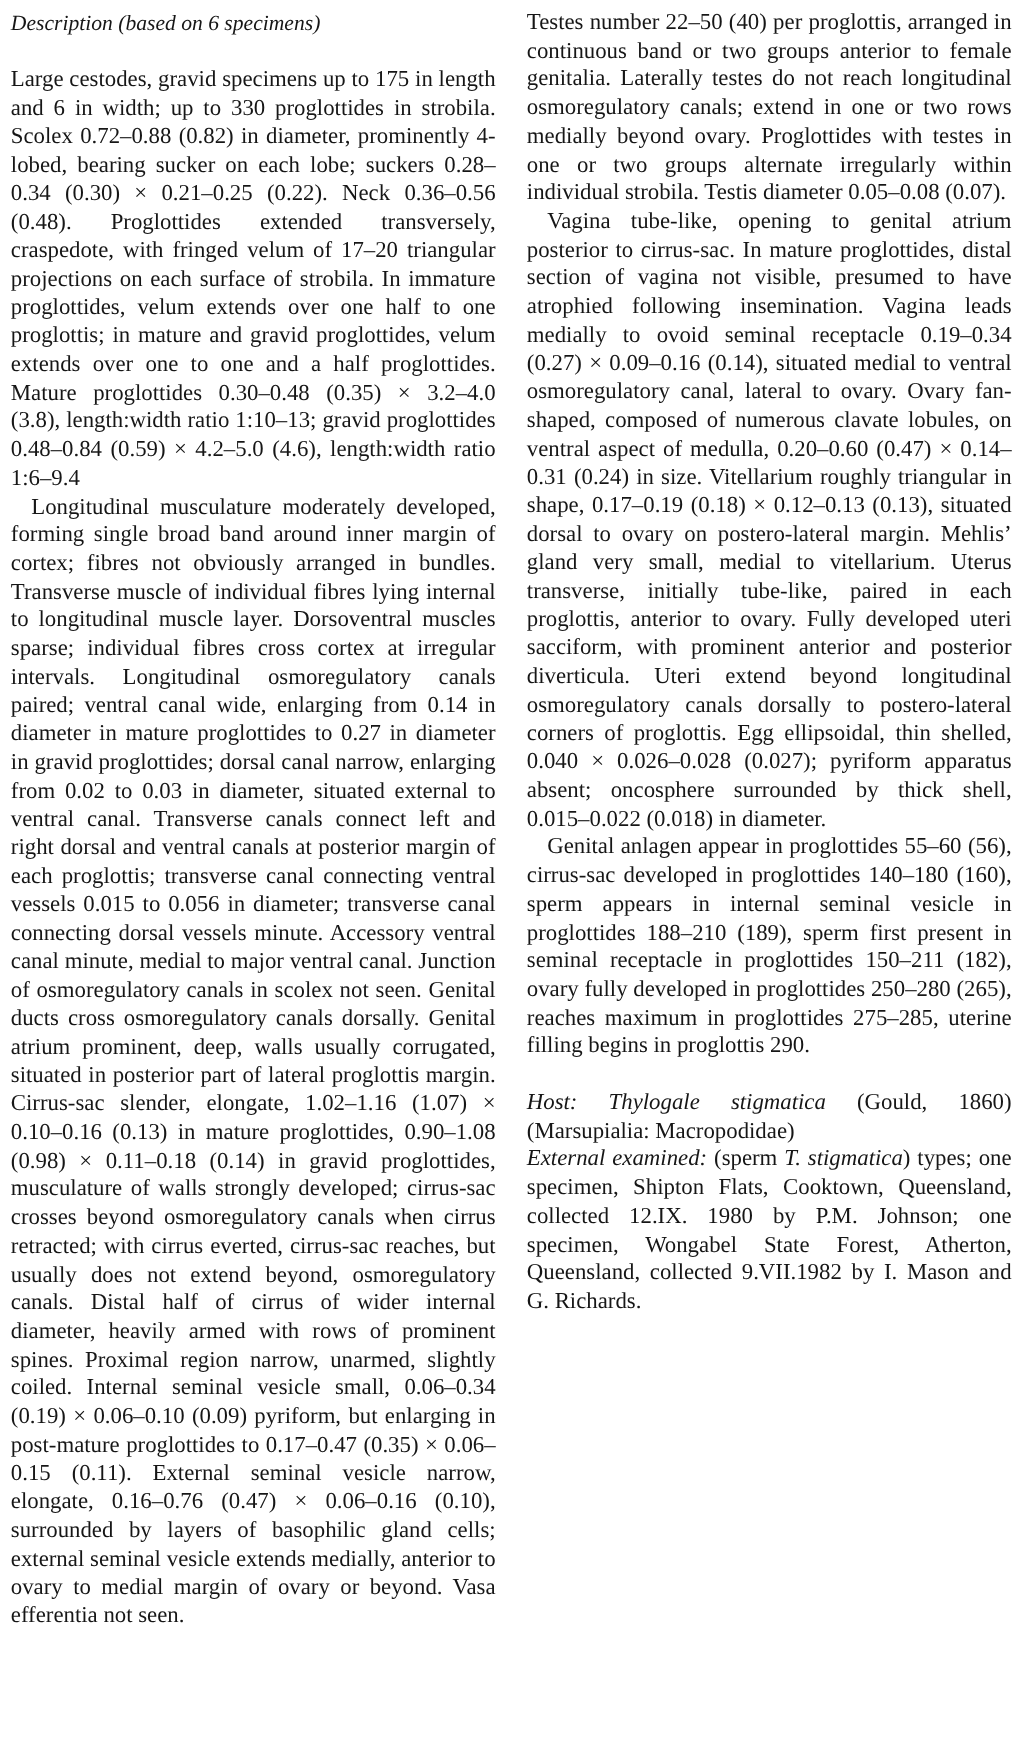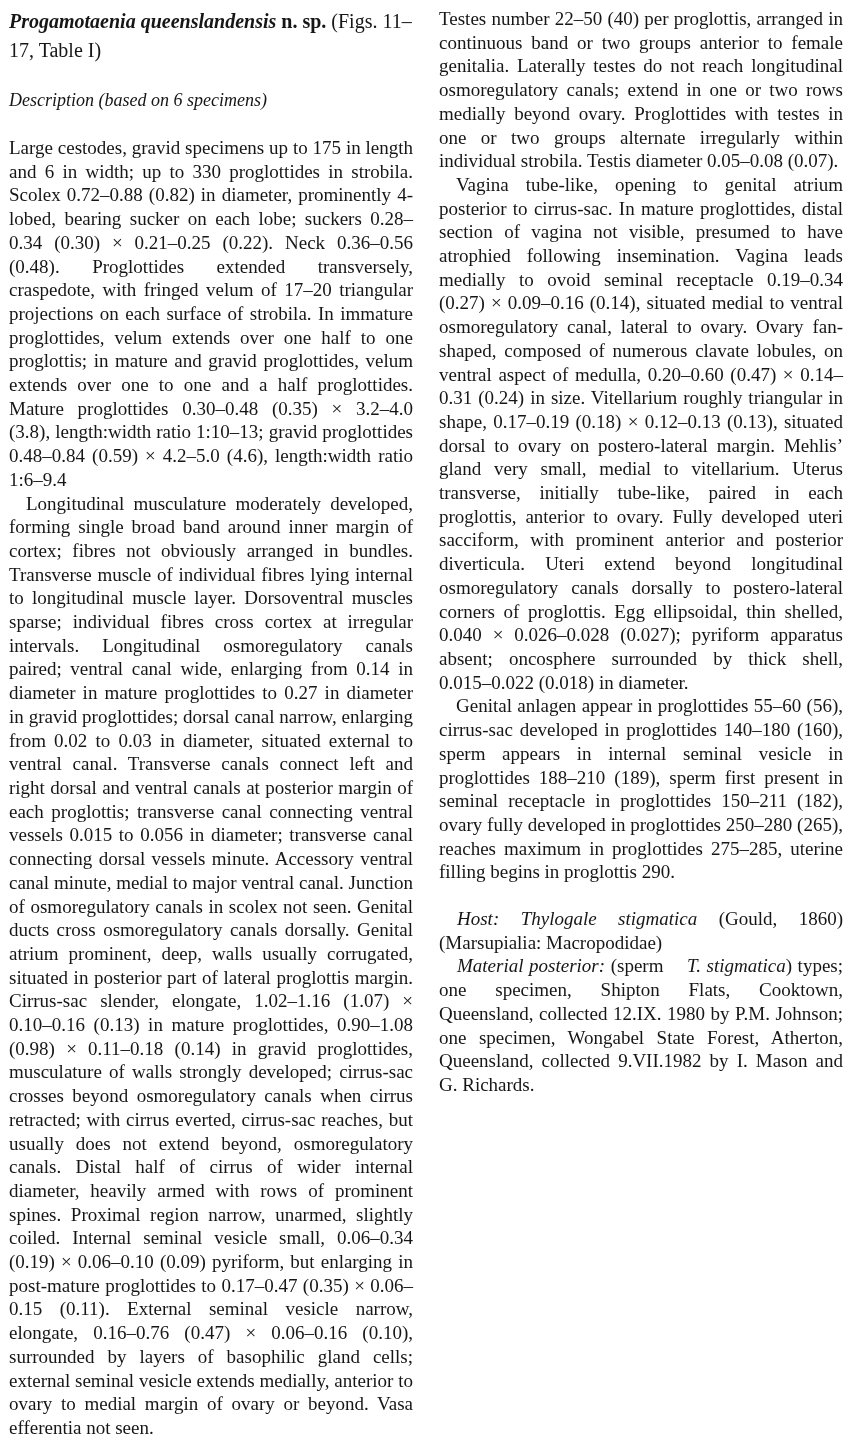--- a/index.html
+++ b/index.html
@@ -44,30 +44,29 @@
   p.body {
     font-size: 19px;
     line-height: 23.7px;
     text-align: justify;
     hyphens: auto;
     -webkit-hyphens: auto;
   }
   p.indent { text-indent: 17px; }
   .host-block { margin-top: 23px; }
   .host-block p.body { text-align: justify; }
-  .it { font-style: italic; margin-left: 18px; }
+  .it { font-style: italic; }
 </style>
 </head>
 <body>
 
 <div class="page">
 
   <div class="col">
 
-    <h1 class="title"><span class="species">Progamotaenia queenslandensis</span><span class="desig"> n. sp. </span><span class="figs">(Figs. 11–17, Table I)</span></h1>
 
     <h2 class="section-heading">Description (based on 6 specimens)</h2>
 
     <p class="body">Large cestodes, gravid specimens up to 175 in length and 6 in width; up to 330 proglottides in strobila. Scolex 0.72–0.88 (0.82) in diameter, prominently 4-lobed, bearing sucker on each lobe; suckers 0.28–0.34 (0.30) × 0.21–0.25 (0.22). Neck 0.36–0.56 (0.48). Proglottides extended transversely, craspedote, with fringed velum of 17–20 triangular projections on each surface of strobila. In immature proglottides, velum extends over one half to one proglottis; in mature and gravid proglottides, velum extends over one to one and a half proglottides. Mature proglottides 0.30–0.48 (0.35) × 3.2–4.0 (3.8), length:width ratio 1:10–13; gravid proglottides 0.48–0.84 (0.59) × 4.2–5.0 (4.6), length:width ratio 1:6–9.4</p>
 
     <p class="body indent">Longitudinal musculature moderately developed, forming single broad band around inner margin of cortex; fibres not obviously arranged in bundles. Transverse muscle of individual fibres lying internal to longitudinal muscle layer. Dorsoventral muscles sparse; individual fibres cross cortex at irregular intervals. Longitudinal osmoregulatory canals paired; ventral canal wide, enlarging from 0.14 in diameter in mature proglottides to 0.27 in diameter in gravid proglottides; dorsal canal narrow, enlarging from 0.02 to 0.03 in diameter, situated external to ventral canal. Transverse canals connect left and right dorsal and ventral canals at posterior margin of each proglottis; transverse canal connecting ventral vessels 0.015 to 0.056 in diameter; transverse canal connecting dorsal vessels minute. Accessory ventral canal minute, medial to major ventral canal. Junction of osmoregulatory canals in scolex not seen. Genital ducts cross osmoregulatory canals dorsally. Genital atrium prominent, deep, walls usually corrugated, situated in posterior part of lateral proglottis margin. Cirrus-sac slender, elongate, 1.02–1.16 (1.07) × 0.10–0.16 (0.13) in mature proglottides, 0.90–1.08 (0.98) × 0.11–0.18 (0.14) in gravid proglottides, musculature of walls strongly developed; cirrus-sac crosses beyond osmoregulatory canals when cirrus retracted; with cirrus everted, cirrus-sac reaches, but usually does not extend beyond, osmoregulatory canals. Distal half of cirrus of wider internal diameter, heavily armed with rows of prominent spines. Proximal region narrow, unarmed, slightly coiled. Internal seminal vesicle small, 0.06–0.34 (0.19) × 0.06–0.10 (0.09) pyriform, but enlarging in post-mature proglottides to 0.17–0.47 (0.35) × 0.06–0.15 (0.11). External seminal vesicle narrow, elongate, 0.16–0.76 (0.47) × 0.06–0.16 (0.10), surrounded by layers of basophilic gland cells; external seminal vesicle extends medially, anterior to ovary to medial margin of ovary or beyond. Vasa efferentia not seen.</p>
 
   </div>
 
   <div class="col">
@@ -77,19 +76,19 @@
     <p class="body indent">Vagina tube-like, opening to genital atrium posterior to cirrus-sac. In mature proglottides, distal section of vagina not visible, presumed to have atrophied following insemination. Vagina leads medially to ovoid seminal receptacle 0.19–0.34 (0.27) × 0.09–0.16 (0.14), situated medial to ventral osmoregulatory canal, lateral to ovary. Ovary fan-shaped, composed of numerous clavate lobules, on ventral aspect of medulla, 0.20–0.60 (0.47) × 0.14–0.31 (0.24) in size. Vitellarium roughly triangular in shape, 0.17–0.19 (0.18) × 0.12–0.13 (0.13), situated dorsal to ovary on postero-lateral margin. Mehlis’ gland very small, medial to vitellarium. Uterus transverse, initially tube-like, paired in each proglottis, anterior to ovary. Fully developed uteri sacciform, with prominent anterior and posterior diverticula. Uteri extend beyond longitudinal osmoregulatory canals dorsally to postero-lateral corners of proglottis. Egg ellipsoidal, thin shelled, 0.040 × 0.026–0.028 (0.027); pyriform apparatus absent; oncosphere surrounded by thick shell, 0.015–0.022 (0.018) in diameter.</p>
 
     <p class="body indent">Genital anlagen appear in proglottides 55–60 (56), cirrus-sac developed in proglottides 140–180 (160), sperm appears in internal seminal vesicle in proglottides 188–210 (189), sperm first present in seminal receptacle in proglottides 150–211 (182), ovary fully developed in proglottides 250–280 (265), reaches maximum in proglottides 275–285, uterine filling begins in proglottis 290.</p>
 
     <div class="host-block">
 
       <p class="body"><span class="it">Host: Thylogale stigmatica</span><span> (Gould, 1860) (Marsupialia: Macropodidae)</span></p>
 
 
 
-      <p class="body"><span class="it">Material posterior:</span><span> (sperm </span><span class="it">T. stigmatica</span><span>) types; one specimen, Shipton Flats, Cooktown, Queensland, collected 12.IX. 1980 by P.M. Johnson; one specimen, Wongabel State Forest, Atherton, Queensland, collected 9.VII.1982 by I. Mason and G. Richards.</span></p>
+      <p class="body"><span class="it">External examined:</span><span> (sperm </span><span class="it">T. stigmatica</span><span>) types; one specimen, Shipton Flats, Cooktown, Queensland, collected 12.IX. 1980 by P.M. Johnson; one specimen, Wongabel State Forest, Atherton, Queensland, collected 9.VII.1982 by I. Mason and G. Richards.</span></p>
 
     </div>
 
   </div>
 
 </div>
 
 </body></html>

